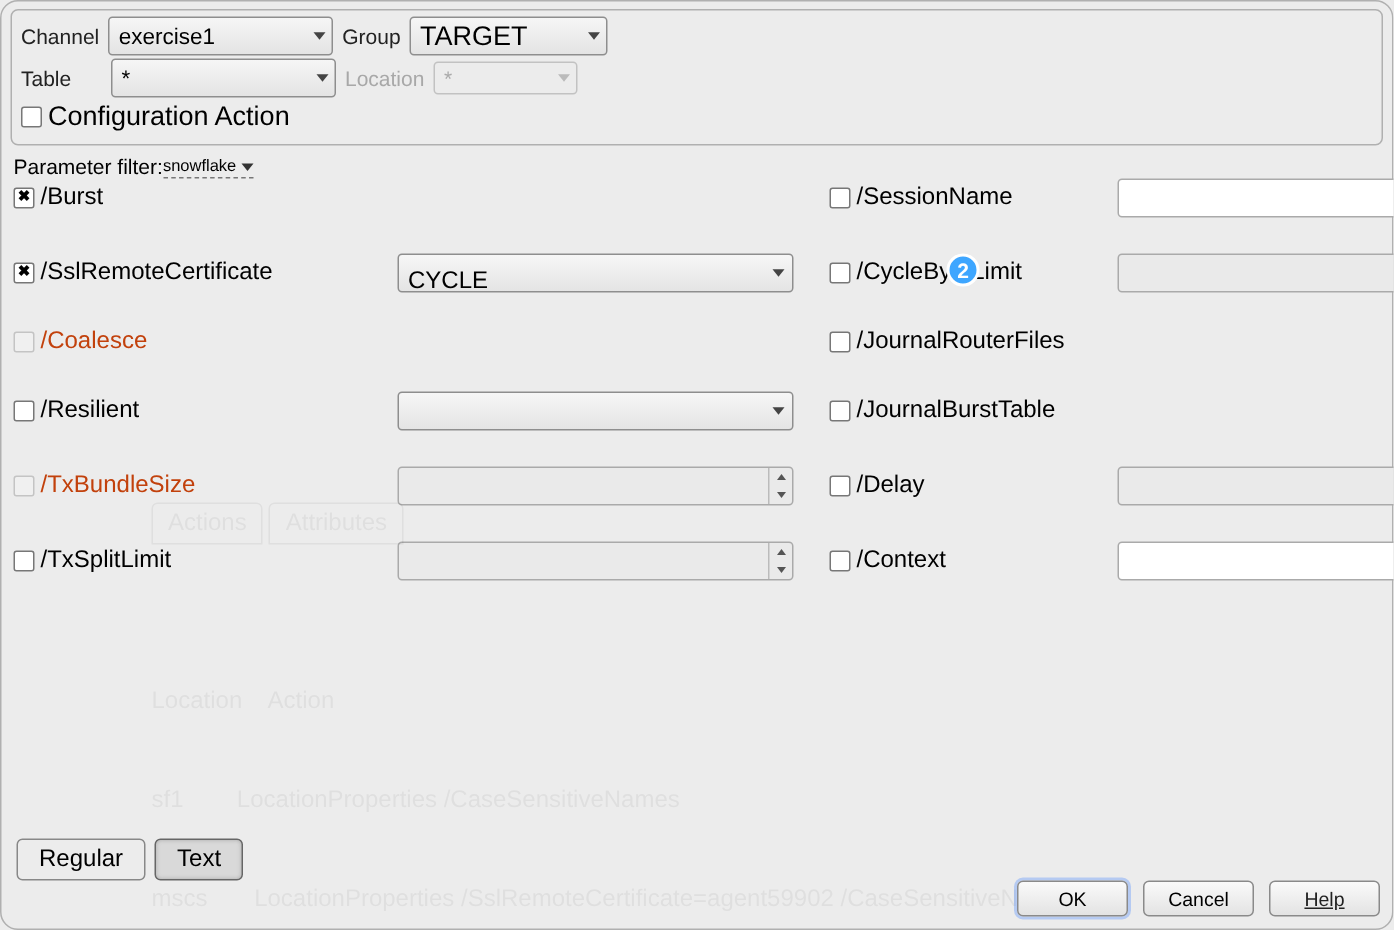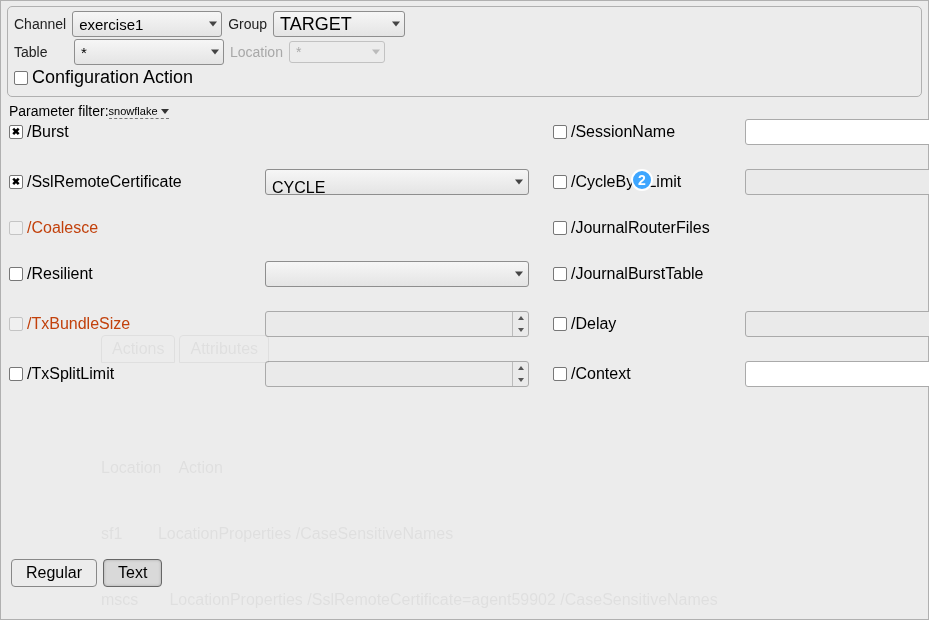--- a/index.html
+++ b/index.html
@@ -9,21 +9,21 @@
     font-family: Arial, Helvetica, sans-serif;
     font-size: 15px;
     background: #ececec;
     color: #000;
     overflow: hidden;
   }
   .window {
     width: 929px; height: 620px;
     background: #ececec;
     border: 1px solid #b0b0b0;
-    border-radius: 0;
+    border-radius: 12px;
     position: relative;
     padding: 5px 6px;
   }
   .panel {
     border: 1px solid #b0b0b0;
     border-radius: 5px;
     background: #ececec;
     padding: 4px 6px 6px 6px;
   }
   .row {
@@ -437,14 +437,19 @@
       
       
     </div>
   </div>
 
   <div class="bottom-tabs">
     <div class="tab-btn">Regular</div>
     <div class="tab-btn active">Text</div>
   </div>
 
+  <div class="button-row">
+    <div class="btn default">OK</div>
+    <div class="btn">Cancel</div>
+    <div class="btn help">Help</div>
+  </div>
 
 </div>
 
 </body></html>

